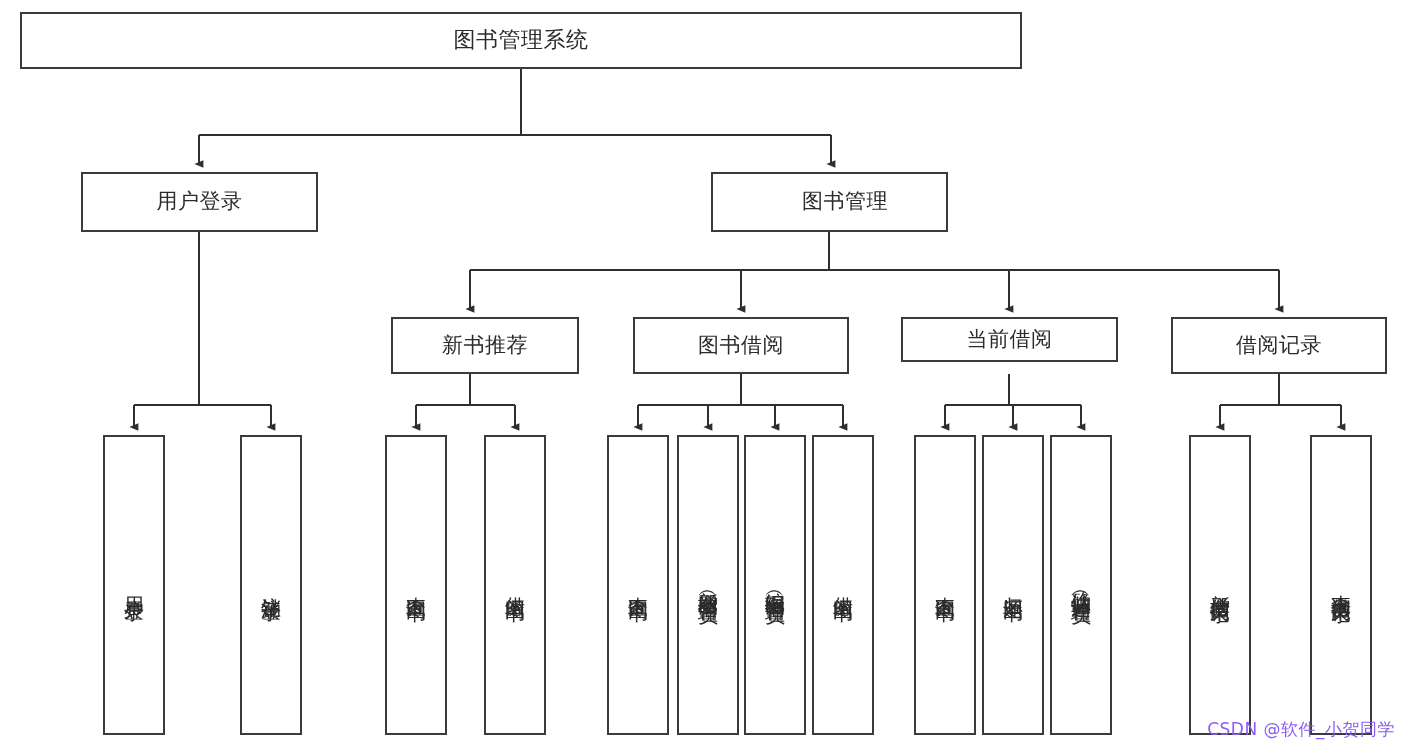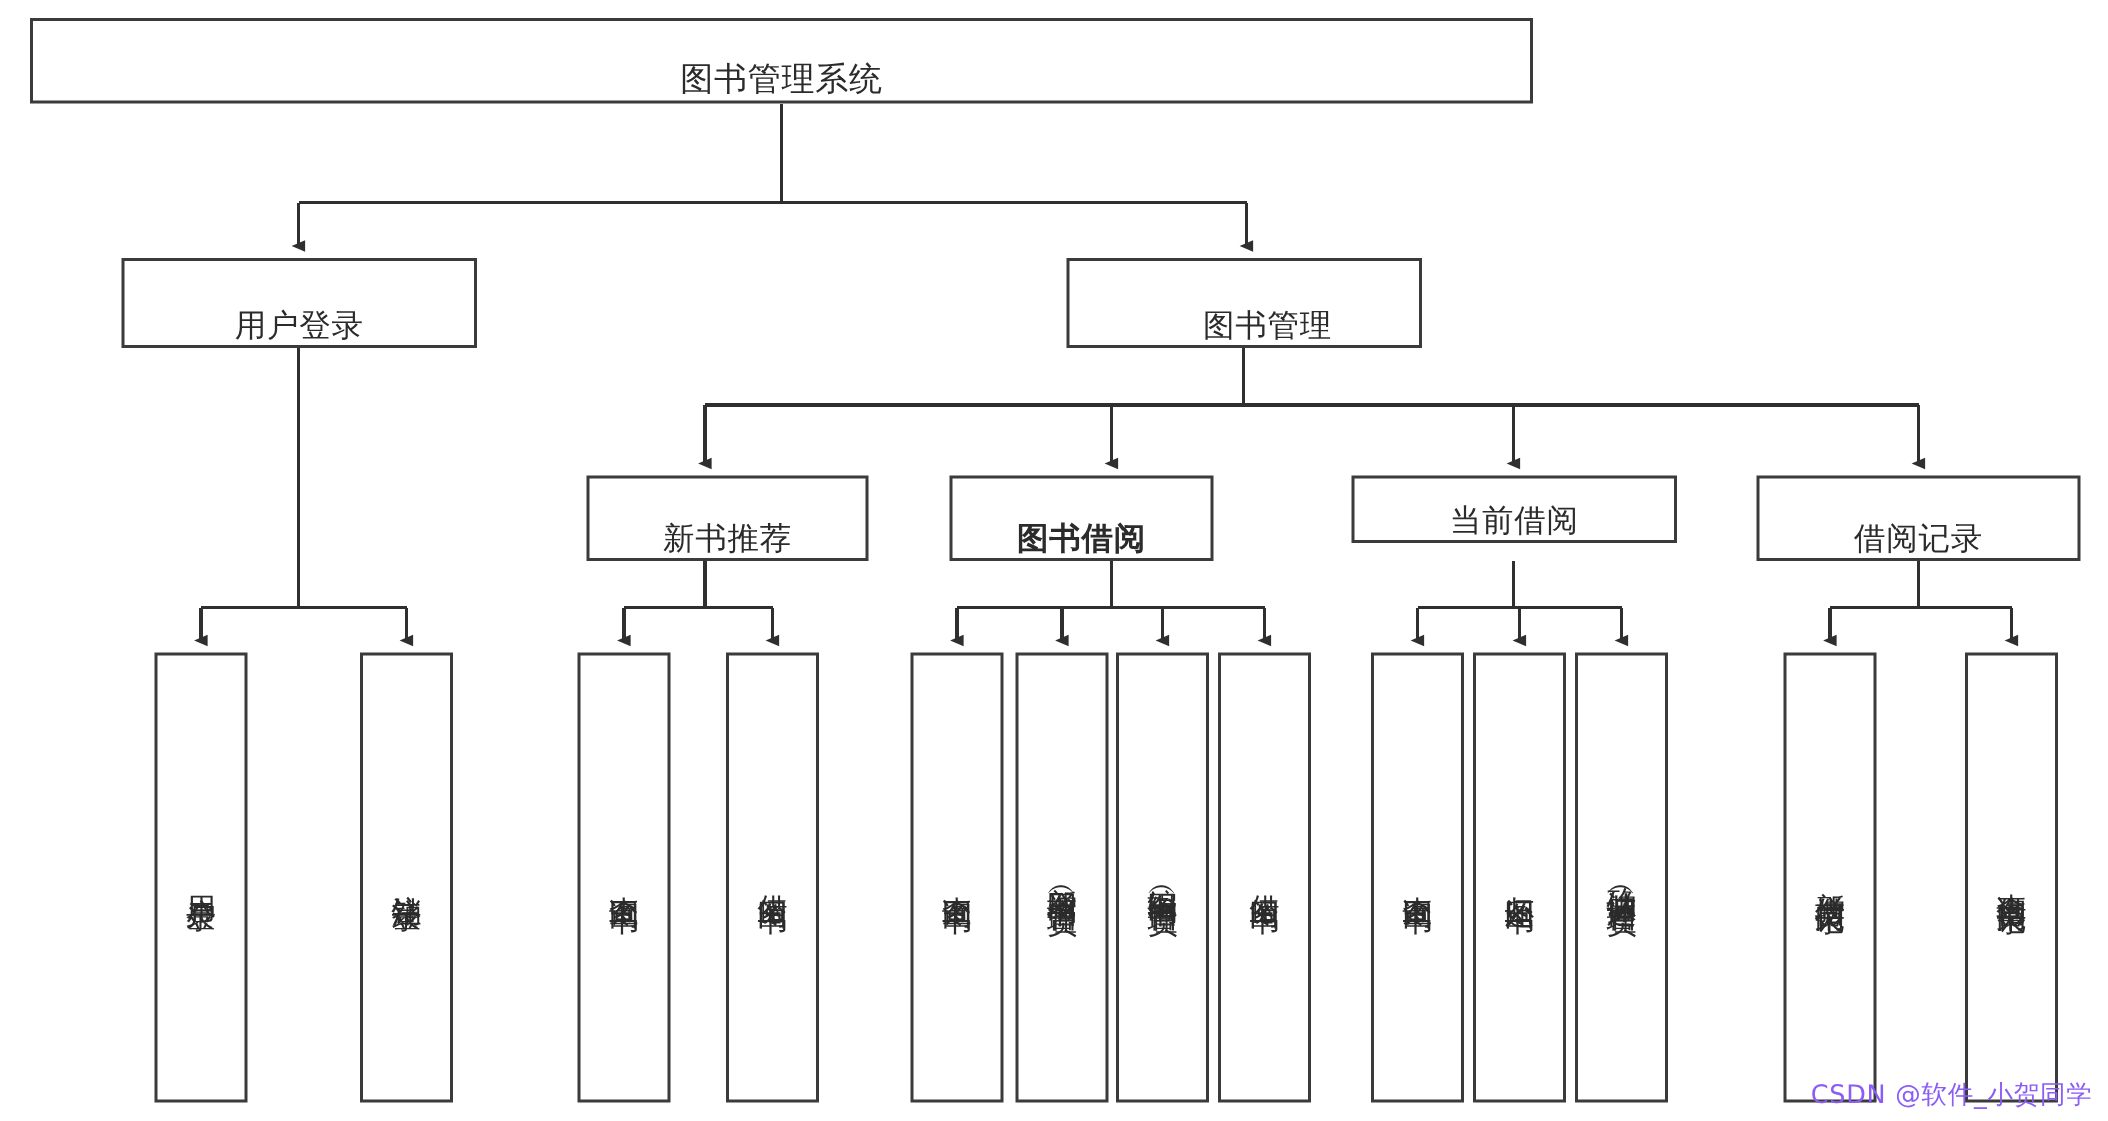--- a/index.html
+++ b/index.html
@@ -35,21 +35,20 @@
     align-items: center;
     justify-content: center;
     color: #2b2b2b;
     text-align: center;
     z-index: 2;
   }
   .node.h {
     font-size: 21px;
     line-height: 1.2;
     letter-spacing: 0.5px;
-    align-items: flex-end;
   }
   .node.root {
     font-size: 22px;
   }
   .node.v {
     font-size: 20px;
     writing-mode: vertical-rl;
     text-orientation: upright;
     line-height: 1.35;
     letter-spacing: 2px;
@@ -133,21 +132,21 @@
   <div class="node h" style="left:81px; top:172px; width:237px; height:60px;">
     <span>用户登录</span>
   </div>
   <div class="node h" style="left:711px; top:172px; width:237px; height:60px;padding-left:31px;">
     <span>图书管理</span>
   </div>
 
   <div class="node h" style="left:362px; top:317px; width:188px; height:57px;margin-left:29px;">
     <span>新书推荐</span>
   </div>
-  <div class="node h" style="left:633px; top:317px; width:176px; height:57px;font-weight:bold;">
+  <div class="node h" style="left:633px; top:317px; width:216px; height:57px;">
     <span>图书借阅</span>
   </div>
   <div class="node h" style="left:901px; top:317px; width:217px; height:45px;">
     <span>当前借阅</span>
   </div>
   <div class="node h" style="left:1171px; top:317px; width:216px; height:57px;">
     <span>借阅记录</span>
   </div>
 
   <div class="node v" style="left:103px; top:435px; width:62px; height:300px;">

